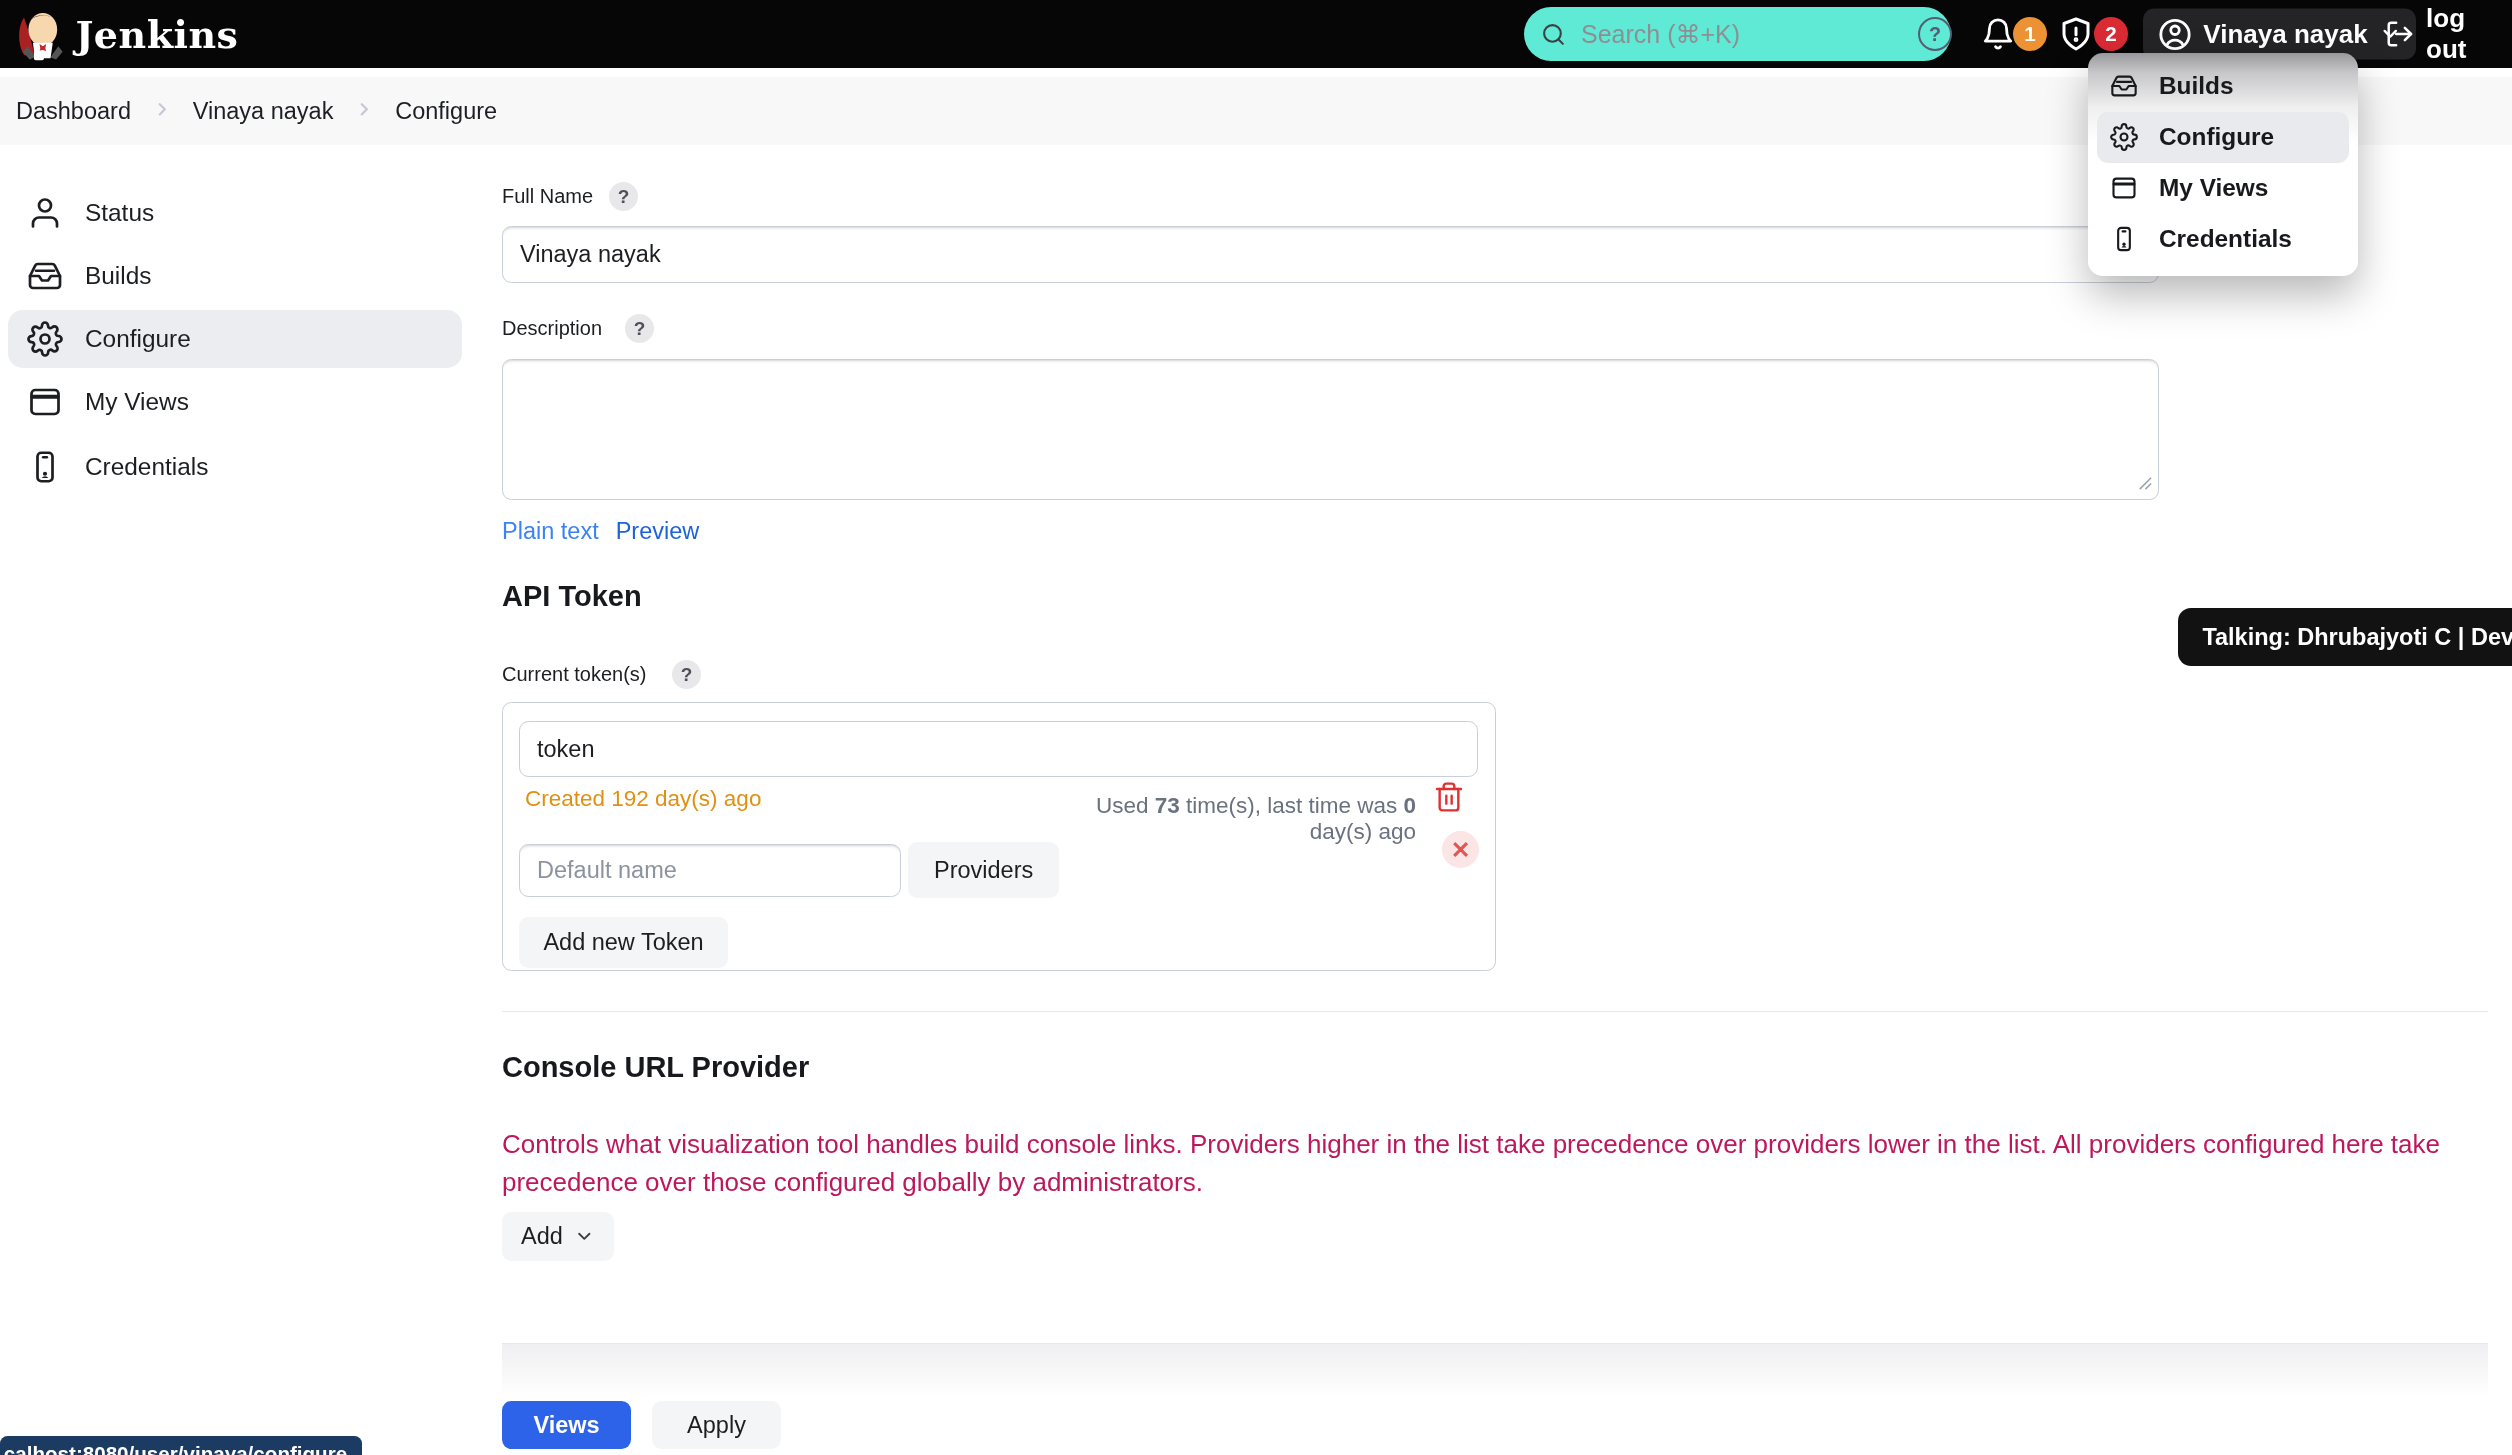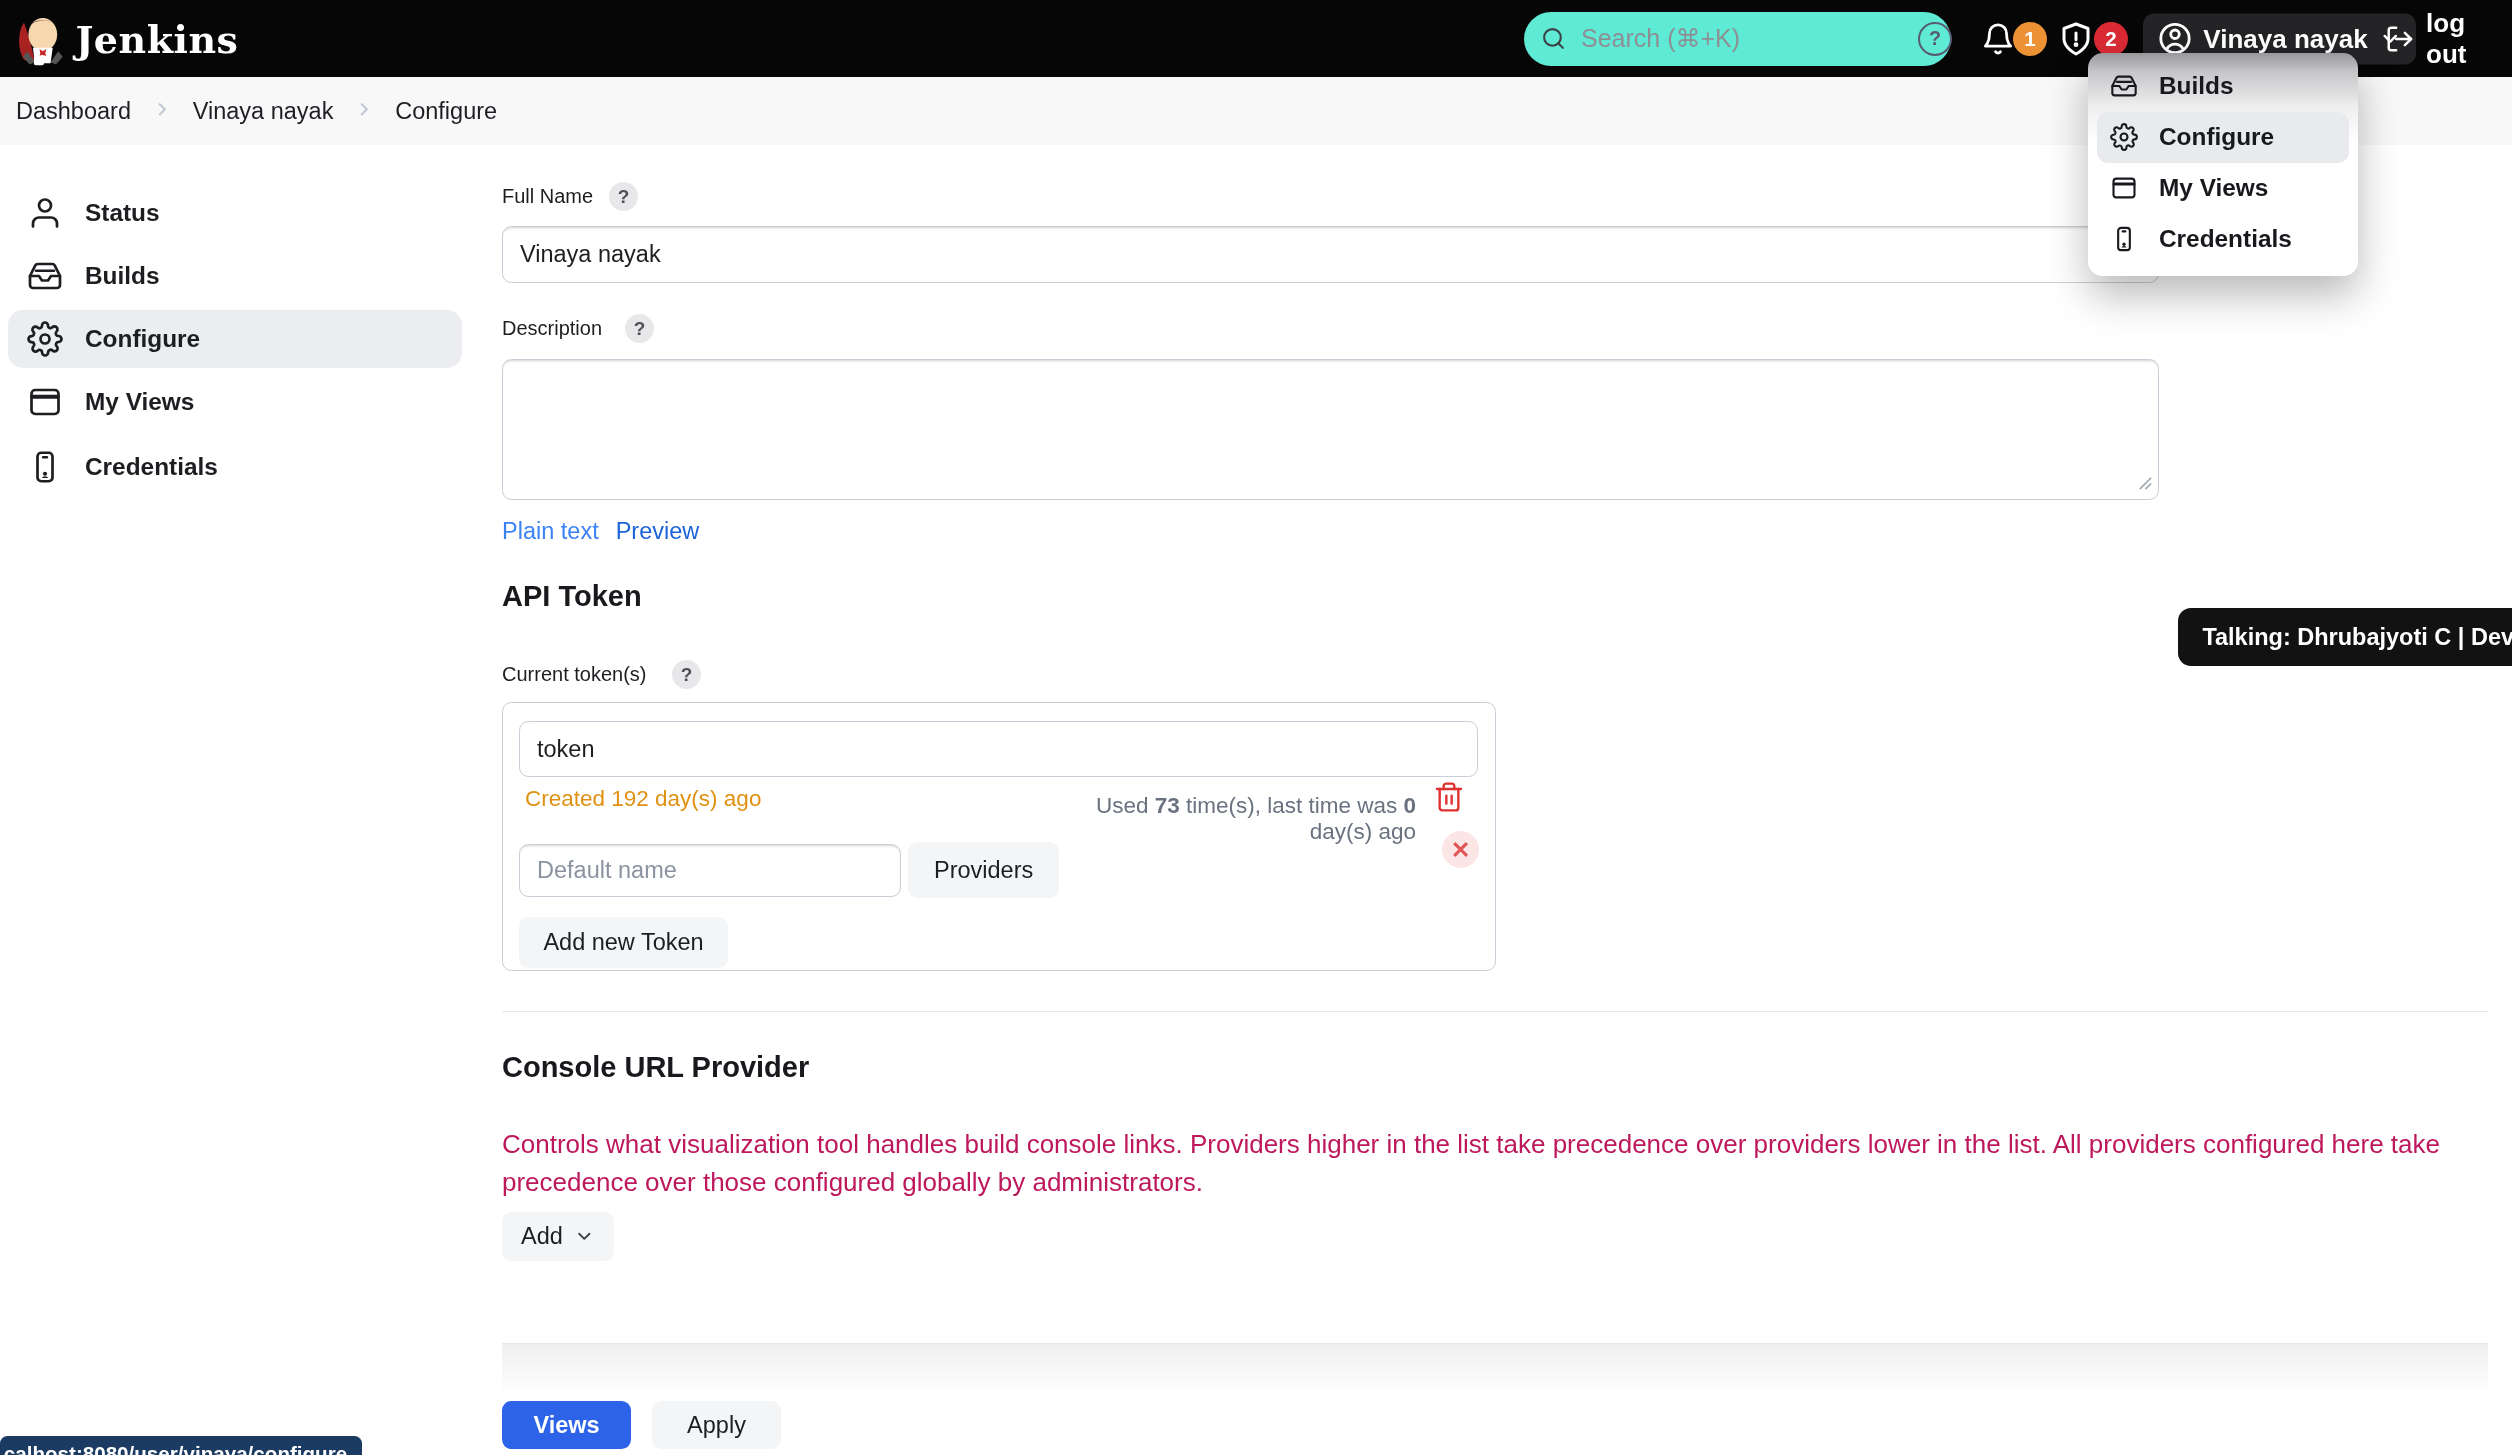--- a/index.html
+++ b/index.html
@@ -1,20 +1,20 @@
 <!DOCTYPE html>
 <html style="font-size:15px"><head>
 <meta charset="utf-8">
 <style>
   html,body{margin:0;padding:0;background:#fff;}
   .screen{position:relative;width:2512px;height:1456px;overflow:hidden;background:#fff;
           font-family:"Liberation Sans",sans-serif;color:#1c1e21;}
 
   
-  .navbar{position:absolute;left:0;top:0;width:2512px;height:77px;background:#060606;z-index:10;}
+  .navbar{position:absolute;left:0;top:0;width:2512px;height:68px;background:#060606;z-index:10;}
   .nav-abs{position:absolute;top:50%;transform:translateY(-50%);display:flex;align-items:center;}
   .brand{left:13px;gap:9.4px;}
   .brand-name{color:#fff;font-family:"DejaVu Serif","Liberation Serif",serif;font-weight:700;font-size:38px;letter-spacing:0.5px;}
   .searchbox{left:1524px;width:427px;height:54px;background:#5eead4;border-radius:27px;display:flex;align-items:center;padding:0 17px;box-sizing:border-box;gap:13px;}
   .searchbox svg{flex:0 0 auto;color:#3c3f44;}
   .search-input{flex:1;border:none;outline:none;font-size:25px;color:#1c1e21;background:transparent;font-family:"Liberation Sans",sans-serif;}
   .search-input::placeholder{color:#8e8f94;}
   .help-circle{width:30px;height:30px;border:2.3px solid #585b74;border-radius:50%;color:#585b74;
                font-size:19.7px;font-weight:700;display:flex;align-items:center;justify-content:center;flex:0 0 auto;}
   .icon-btn{color:#fff;}
@@ -30,21 +30,21 @@
 
   
   .breadcrumb-bar{position:absolute;left:0;top:77px;width:2512px;height:68px;background:#f8f8f9;display:flex;align-items:center;padding-left:16px;box-sizing:border-box;gap:20.6px;}
   .crumb{font-size:23.5px;font-weight:500;color:#1d1f24;cursor:pointer;}
   .crumb-sep{color:#c3c8d4;}
 
   
   .sidebar{position:absolute;left:0;top:144px;width:469px;}
   .side-item{position:absolute;left:7.5px;width:454px;height:58px;display:flex;align-items:center;gap:22.5px;padding-left:19px;box-sizing:border-box;border-radius:15px;cursor:pointer;}
   .side-item svg{color:#1c1e21;flex:0 0 auto;}
-  .side-label{font-size:24.4px;font-weight:700;color:#1c1e21;}
+  .side-label{font-size:24.4px;font-weight:400;color:#1c1e21;}
   .side-item.active{background:#ecedf0;}
 
   
   .field-label{position:absolute;font-size:20px;font-weight:500;color:#1c1e21;}
   .help-chip{position:absolute;width:29px;height:29px;border-radius:50%;background:#e8e8ea;color:#4d5157;
              font-size:19px;font-weight:600;display:flex;align-items:center;justify-content:center;cursor:pointer;}
   .text-input{position:absolute;border:1.9px solid #c8cfd8;border-radius:9.4px;font-size:23.5px;color:#1c1e21;
               padding:0 17px;box-sizing:border-box;outline:none;background:#fff;font-family:"Liberation Sans",sans-serif;
               box-shadow:inset 0 2.8px 2.8px -1.9px rgba(0,0,0,.18);}
   .text-input::placeholder{color:#8b93a0;}

